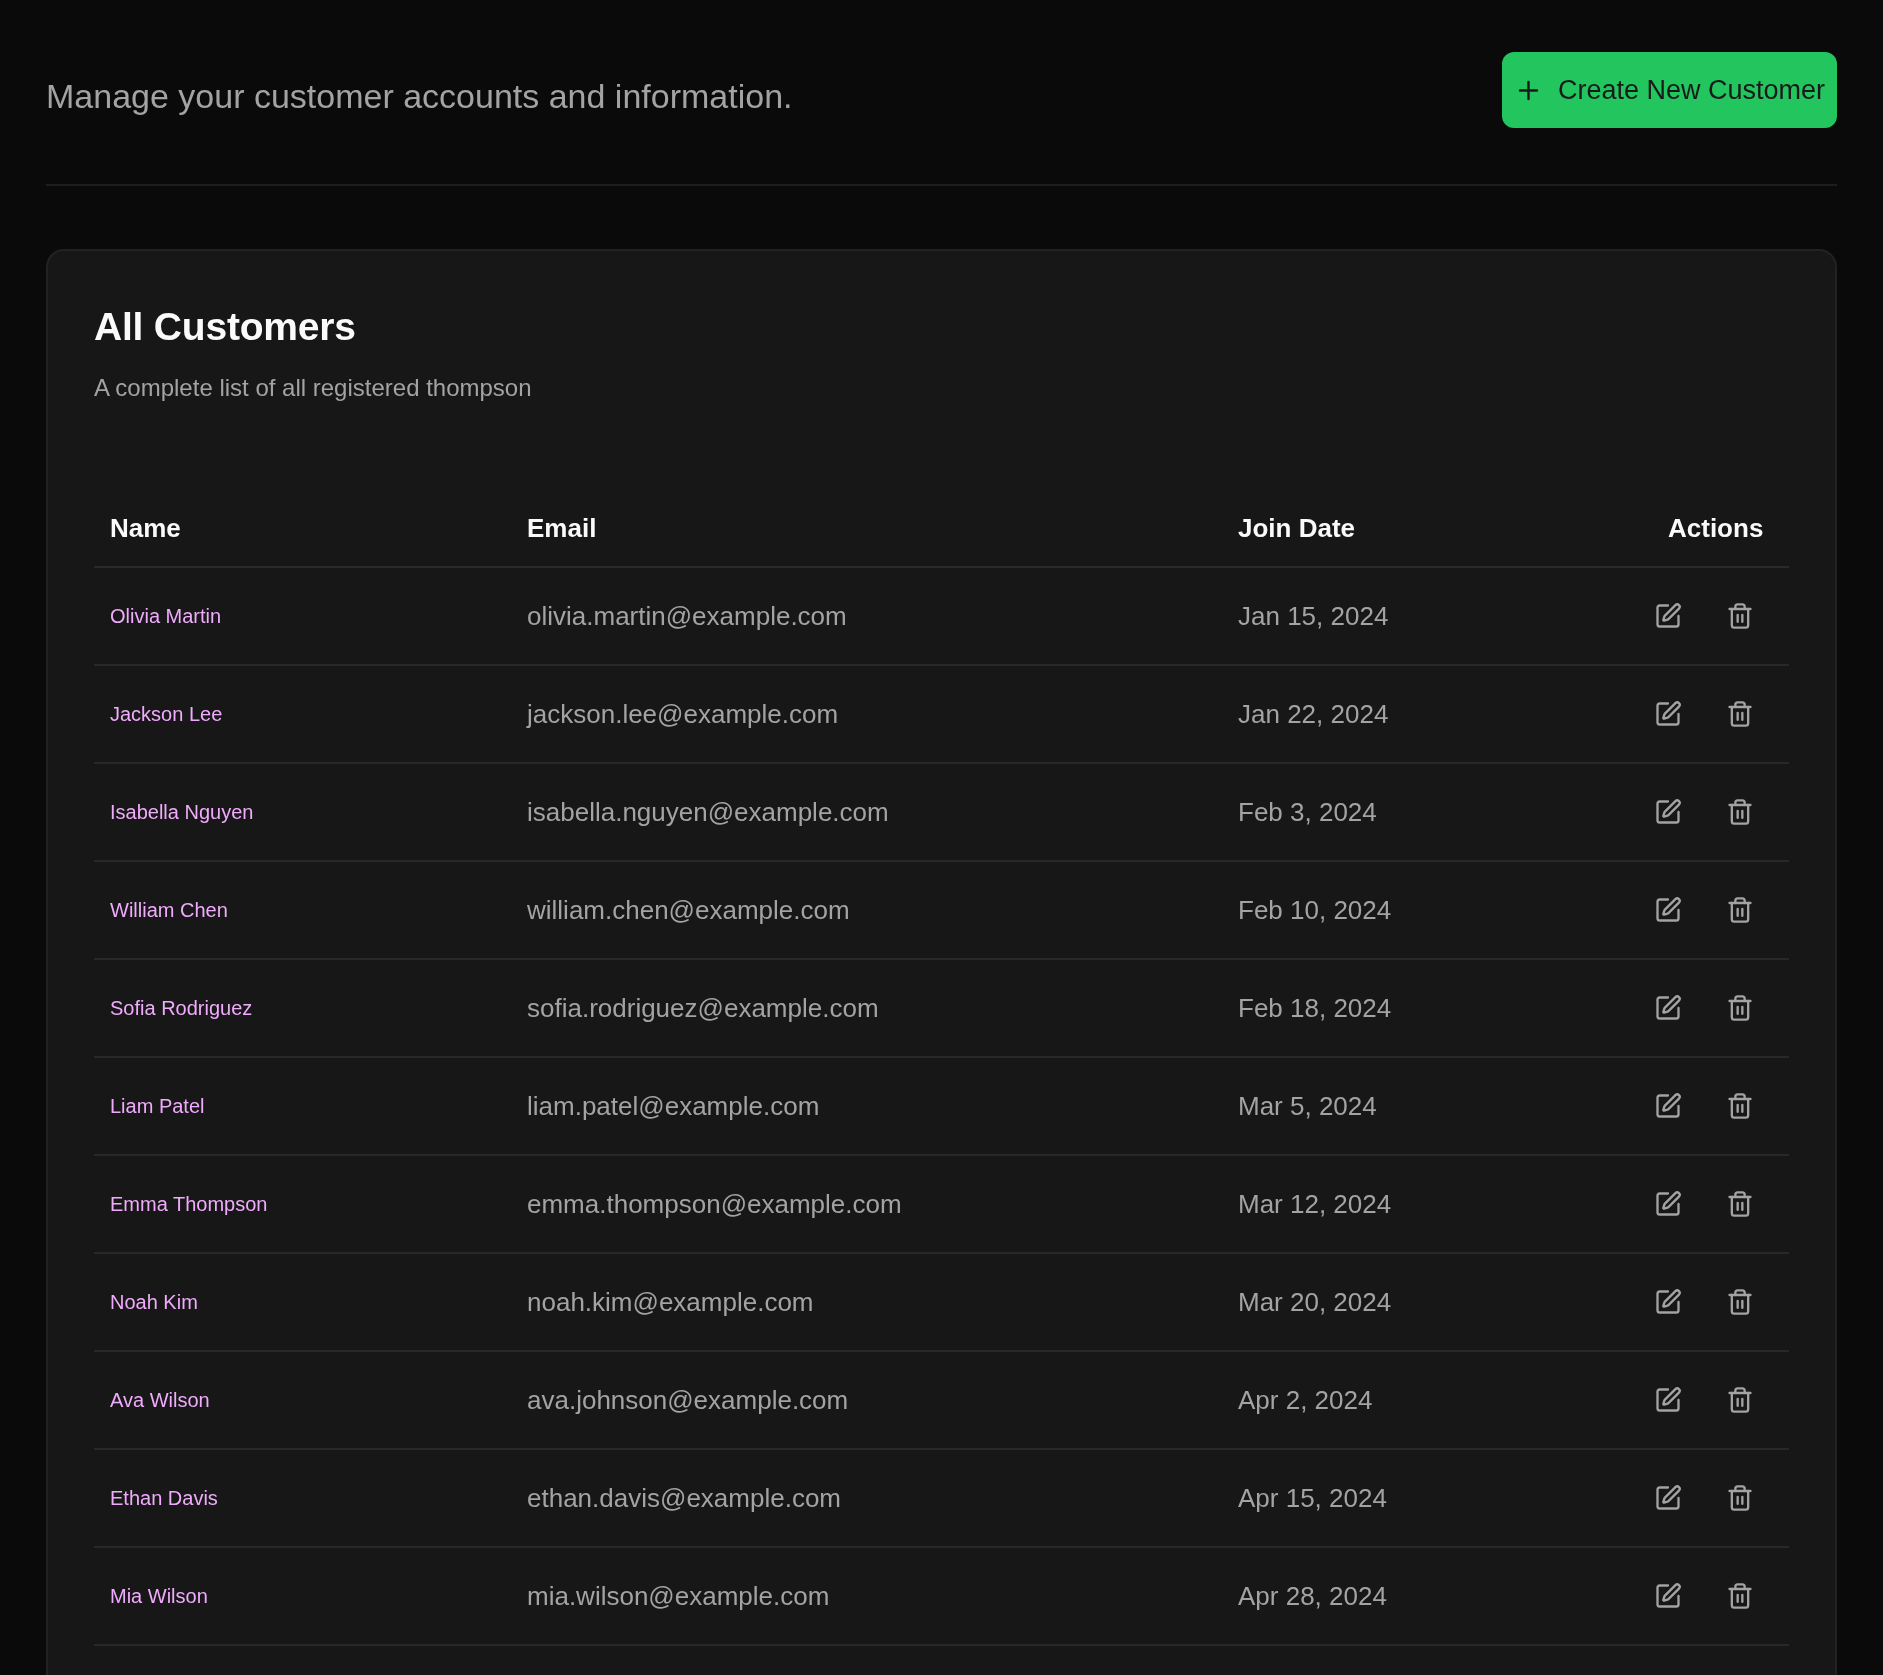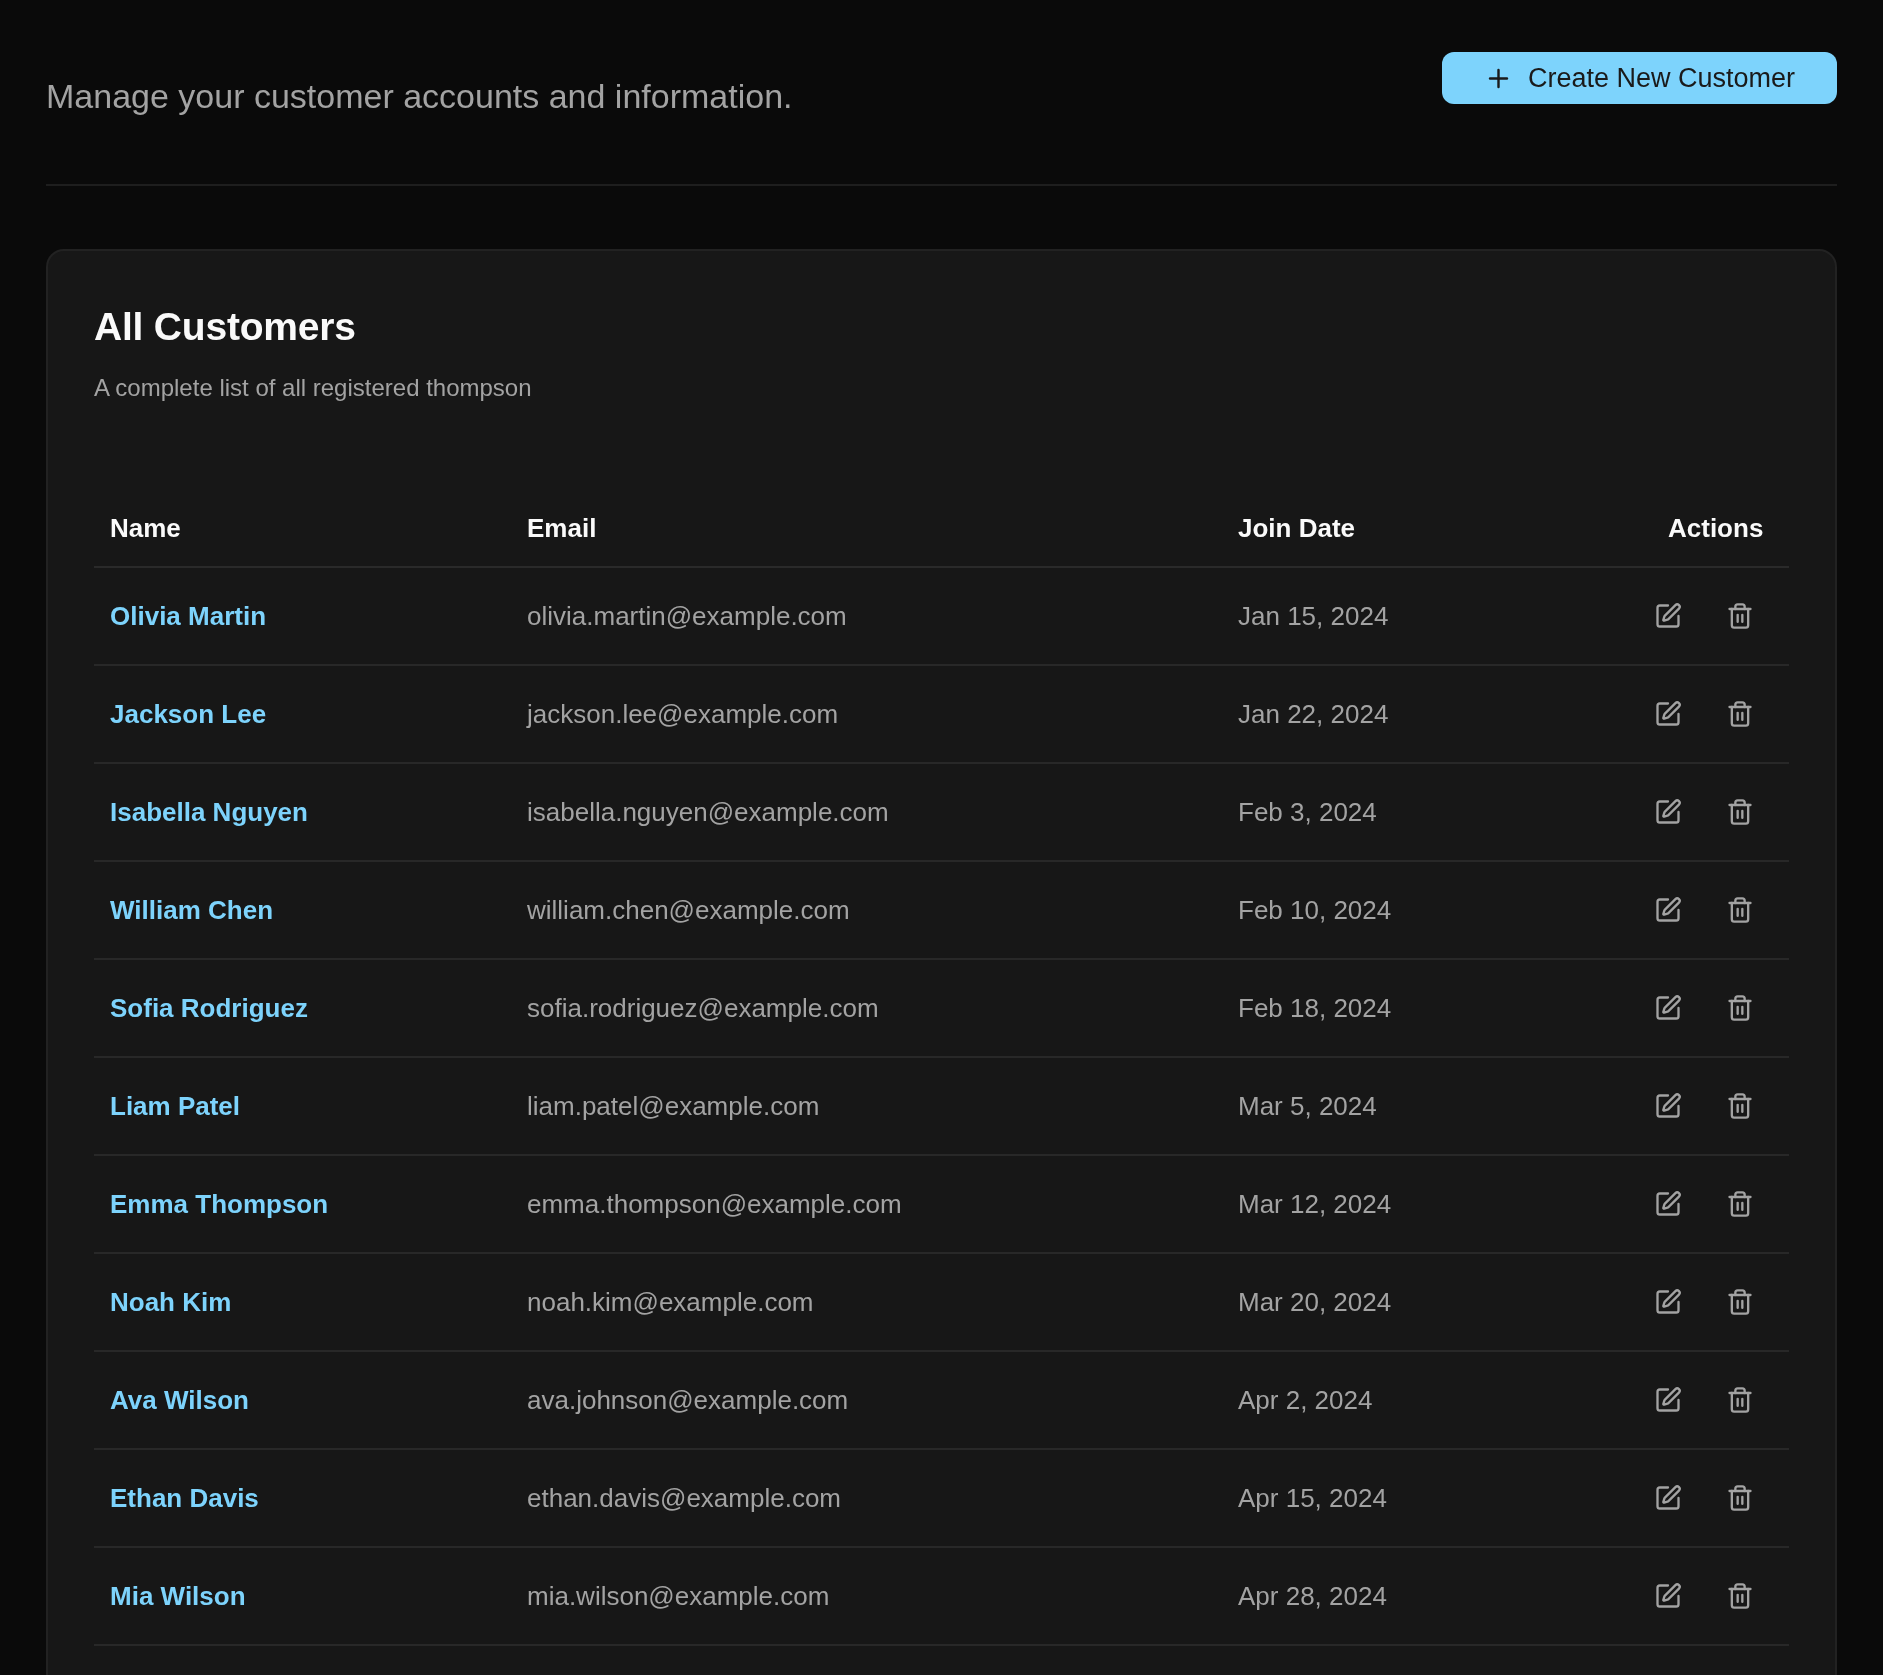--- a/index.html
+++ b/index.html
@@ -21,24 +21,24 @@
     display: flex; align-items: center; justify-content: center;
   }
   .icon-box svg { width: 37px; height: 37px; }
   .page-title {
     margin: 0; font-size: 48px; line-height: 1;
     font-weight: 700; letter-spacing: -1px; color: #ffffff;
   }
   .page-subtitle { margin: 24px 0 0; font-size: 34px; line-height: 32px; color: #a3a3a3; }
 
   .create-btn {
-    position: absolute; right: 0; top: 52px; height: 52px;
+    position: absolute; right: 0; top: 52px; height: 76px;
     display: inline-flex; align-items: center; gap: 15px;
-    padding: 0 42px;
-    background: #7dd3fc; color: #1a1a1a;
+    padding: 0 12px;
+    background: #22c55e; color: #1a1a1a;
     border: none; border-radius: 12px;
     font-family: inherit; font-size: 27px; font-weight: 500;
     cursor: pointer;
   }
   .create-btn svg { width: 29px; height: 29px; }
 
   .divider { border: none; border-top: 2px solid #1e1e1e; margin: 72px 0 0; }
 
   
   .card {
@@ -57,21 +57,21 @@
   th {
     text-align: left; font-size: 26px; font-weight: 700; color: #fafafa;
     padding: 0 16px; height: 76px; vertical-align: middle;
     border-bottom: 2px solid #2a2a2a;
   }
   th.actions-col { padding-left: 30px; }
   td {
     height: 98px; padding: 0 16px; vertical-align: middle;
     border-bottom: 2px solid #282828;
   }
-  td.name-cell  { font-size: 26px; font-weight: 700; color: #7dd3fc; }
+  td.name-cell  { font-size: 20px; font-weight: 400; color: #f0abfc; }
   td.email-cell { font-size: 26px; color: #a3a3a3; }
   td.date-cell  { font-size: 26px; color: #a3a3a3; }
 
   .actions { display: flex; align-items: center; gap: 44px; }
   .icon-btn {
     background: transparent; border: none; padding: 0;
     width: 28px; height: 28px; color: #a3a3a3; cursor: pointer;
     display: inline-flex; align-items: center; justify-content: center;
   }
   .icon-btn svg { width: 28px; height: 28px; }

